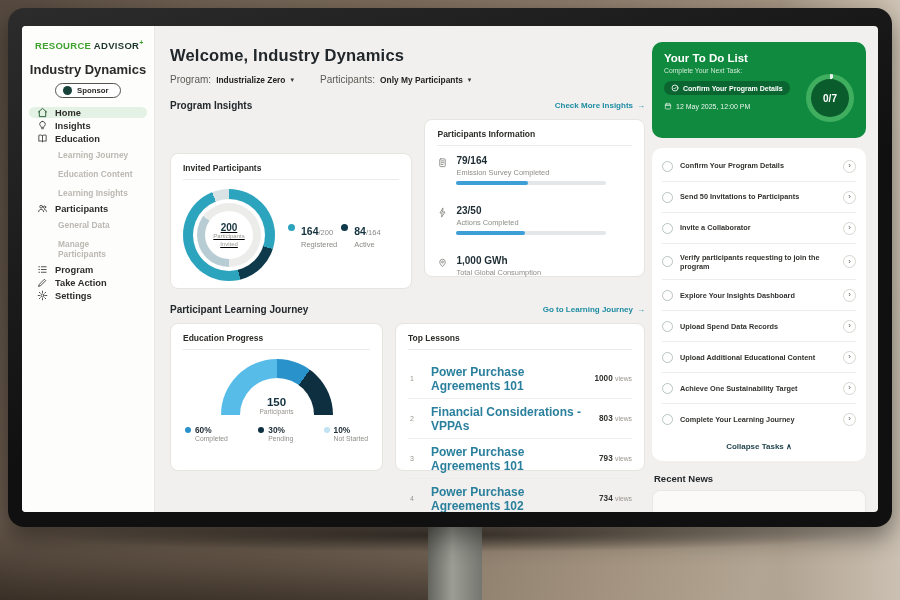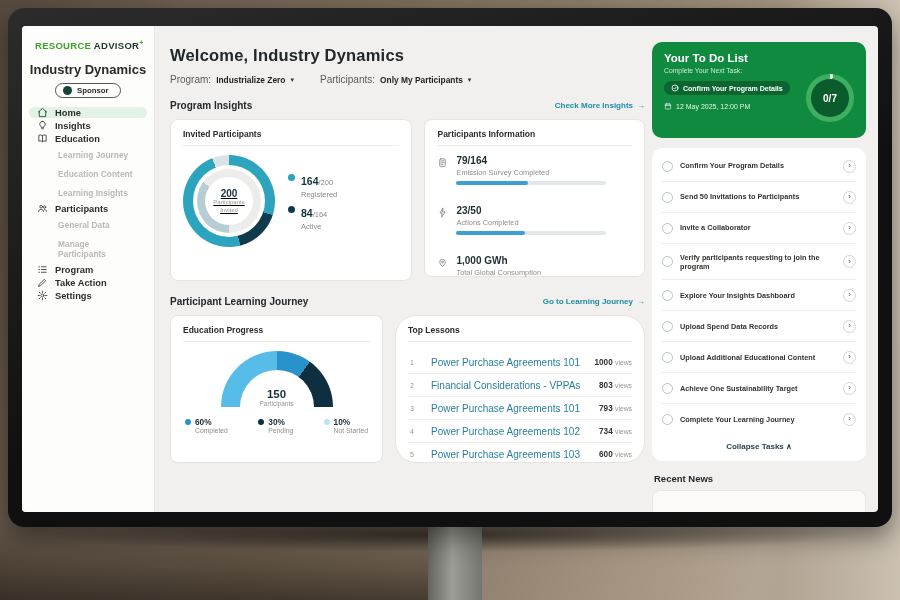--- a/index.html
+++ b/index.html
@@ -35,34 +35,34 @@
   .filter { display:flex; align-items:center; gap:5px; cursor:pointer; }
   .filter-label { font-size:10px; color:#5c5a55; }
   .filter-value { font-size:8.4px; font-weight:bold; color:#23221f; }
   .caret { font-size:7px; color:#333; }
   .section-head { display:flex; justify-content:space-between; align-items:center; margin:15px 0 8px; }
   .section-title { font-size:10px; font-weight:bold; color:#23282c; }
   .section-link { font-size:8px; font-weight:bold; color:#1d8ca3; text-decoration:none; cursor:pointer; display:flex; gap:4px; align-items:center; }
   .cards { display:flex; gap:12px; }
   .card { background:#fff; border:1px solid #e6e4e0; border-radius:8px; padding:9px 12px 10px; }
   .card-title { font-size:8.5px; font-weight:bold; color:#2c2b28; padding-bottom:6px; border-bottom:1px solid #edebe7; margin-bottom:9px; }
-  #card-invited { width:243px; height:162px; }
+  #card-invited { width:243px; height:136px;margin-top:34px; }
   #card-pinfo  { width:221px; height:158px; }
   #card-edu { width:213px; height:148px; }
-  #card-lessons { flex:1; height:148px;border-radius:21px; }
+  #card-lessons { flex:1; height:148px; }
 
   
   .invited-body { display:flex; gap:13px; align-items:center; }
   .donut { width:92px; height:92px; position:relative; border-radius:50%; background:conic-gradient(#2da4bd 0 30%, #0e3a4c 30% 46%, #2da4bd 46% 94%, #d9e2e4 94% 100%); flex-shrink:0; }
   .donut-gap { position:absolute; inset:10px; border-radius:50%; background:#fff; }
   .donut-ring2 { position:absolute; inset:14px; border-radius:50%; background:conic-gradient(from 180deg, #b7ccd3 0 35%, #ececea 35% 100%); }
   .donut-hole { position:absolute; inset:22px; border-radius:50%; background:#fff; display:flex; flex-direction:column; align-items:center; justify-content:center; text-align:center;text-decoration:underline; }
   .donut-num { font-size:10px; font-weight:bold; color:#16333f; }
   .donut-sub { font-size:6px; color:#98958f; line-height:1.25; width:40px; }
-  .legend { display:flex; flex-direction:column; gap:4px; }
+  .legend { display:flex; flex-direction:row; gap:4px; }
   .legend-item { display:flex; gap:6px; }
   .dot { width:7px; height:7px; border-radius:50%; margin-top:3px; flex-shrink:0; }
   .dot-teal { background:#2da4bd; } .dot-navy { background:#0e3a4c; }
   .legend-val { font-size:10.5px; font-weight:bold; color:#14323e; }
   .legend-total { font-size:7.5px; color:#8a8a86; }
   .legend-label { font-size:7.5px; color:#8a8a86; margin-top:1px; }
 
   
   .stat { display:flex; gap:8px; margin-bottom:20px; }
   .stat svg { width:11px; height:11px; stroke:#8b8b86; margin-top:2px; flex-shrink:0; }
@@ -80,21 +80,21 @@
   .mini-item { display:flex; gap:4px; }
   .mini-dot { width:6px; height:6px; border-radius:50%; margin-top:2px; flex-shrink:0; }
   .md1 { background:#2a92cb; } .md2 { background:#0d2f3f; } .md3 { background:#bfe3f2; }
   .mini-val { font-size:8.3px; font-weight:bold; color:#22313a; }
   .mini-label { font-size:6.8px; color:#8f8d88; }
 
   
   .lesson { display:flex; align-items:center; gap:7px; padding:5.5px 0; border-bottom:1px solid #efede9; }
   .lesson:last-child { border-bottom:none; }
   .lesson-rank { font-size:7px; color:#9a978f; width:8px; text-align:center; }
-  .lesson-title { font-size:10px; font-weight:normal; color:#2a7f9c; flex:1; cursor:pointer;padding-left:8px; }
+  .lesson-title { font-size:12px; font-weight:bold; color:#2a7f9c; flex:1; cursor:pointer;padding-left:8px; }
   .lesson-views { font-size:8.2px; font-weight:bold; color:#33322f; }
   .views-word { font-size:6.8px; color:#9a978f; font-weight:normal; }
 
   
   .rightpanel { position:absolute; left:630px; top:16px; width:214px; }
   .todo-card { position:relative; background:#0f8a3e; border-radius:10px; padding:10px 12px; height:96px; color:#fff; }
   .todo-title { font-size:11.5px; font-weight:bold; }
   .todo-sub { font-size:6.8px; color:#cfe8d4; margin:3px 0 4px; }
   .todo-next { display:inline-flex; align-items:center; gap:4px; background:#0a6530; border-radius:9px; padding:3px 7px; font-size:7px; font-weight:bold; max-width:148px; cursor:pointer; }
   .todo-next svg { width:8px; height:8px; stroke:#fff; flex-shrink:0; }

